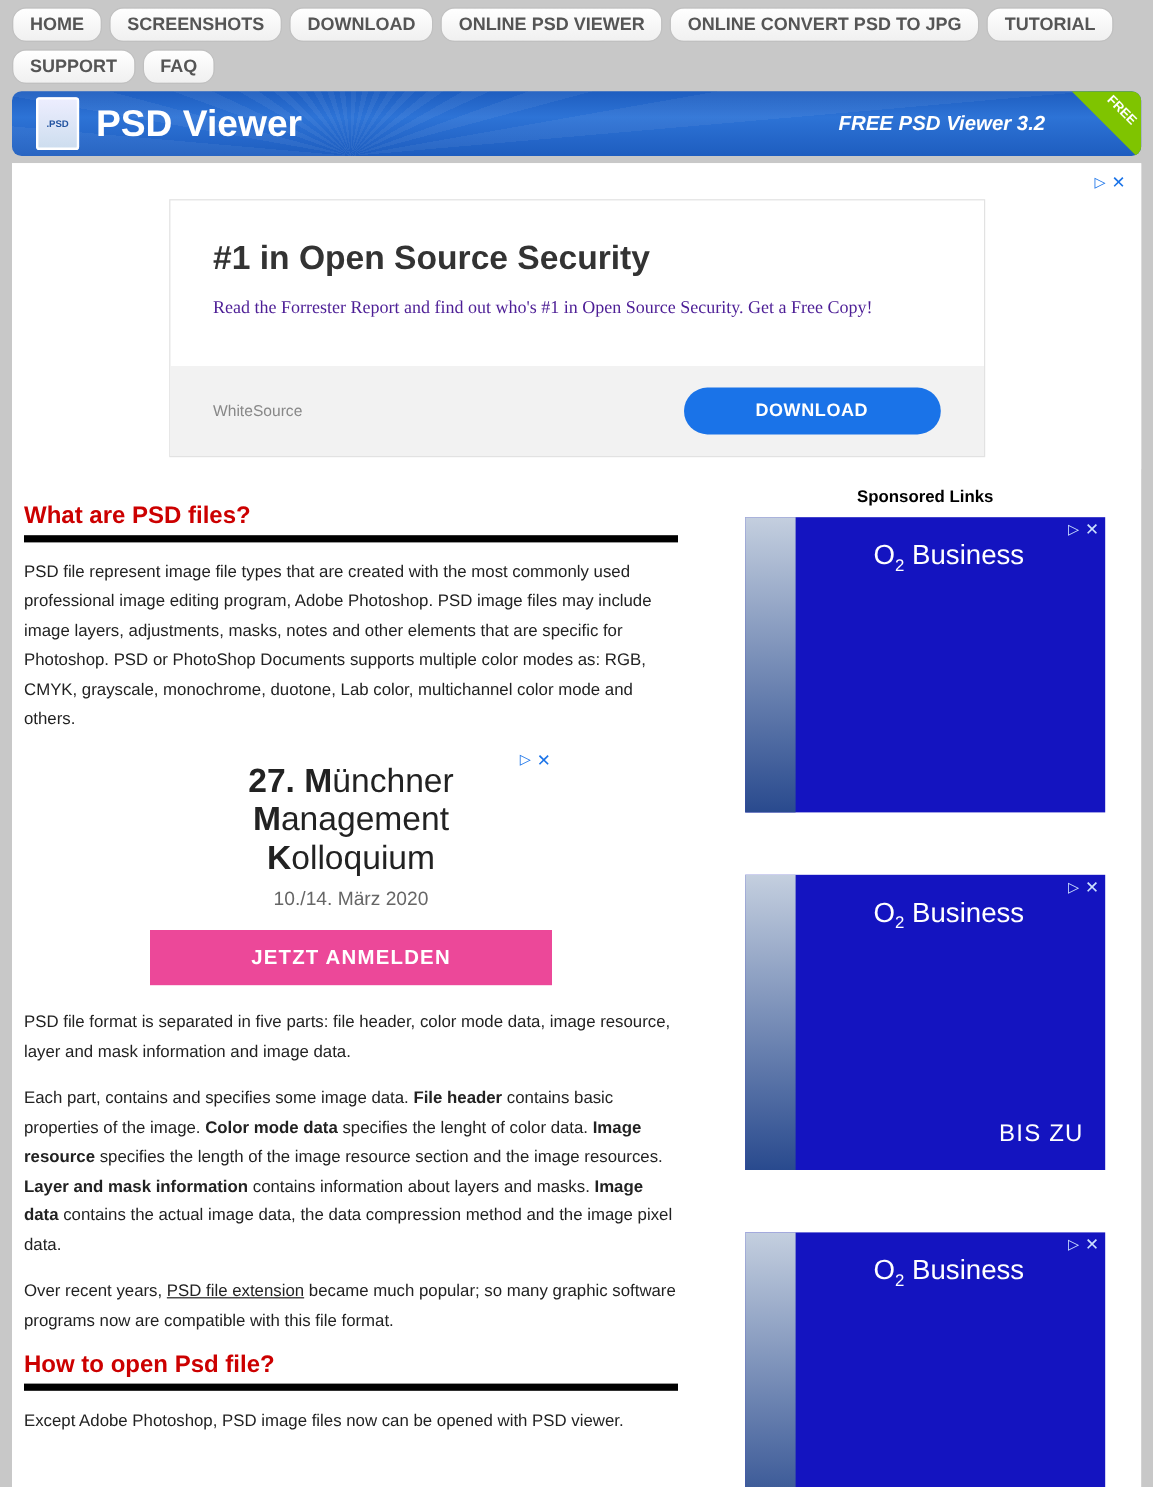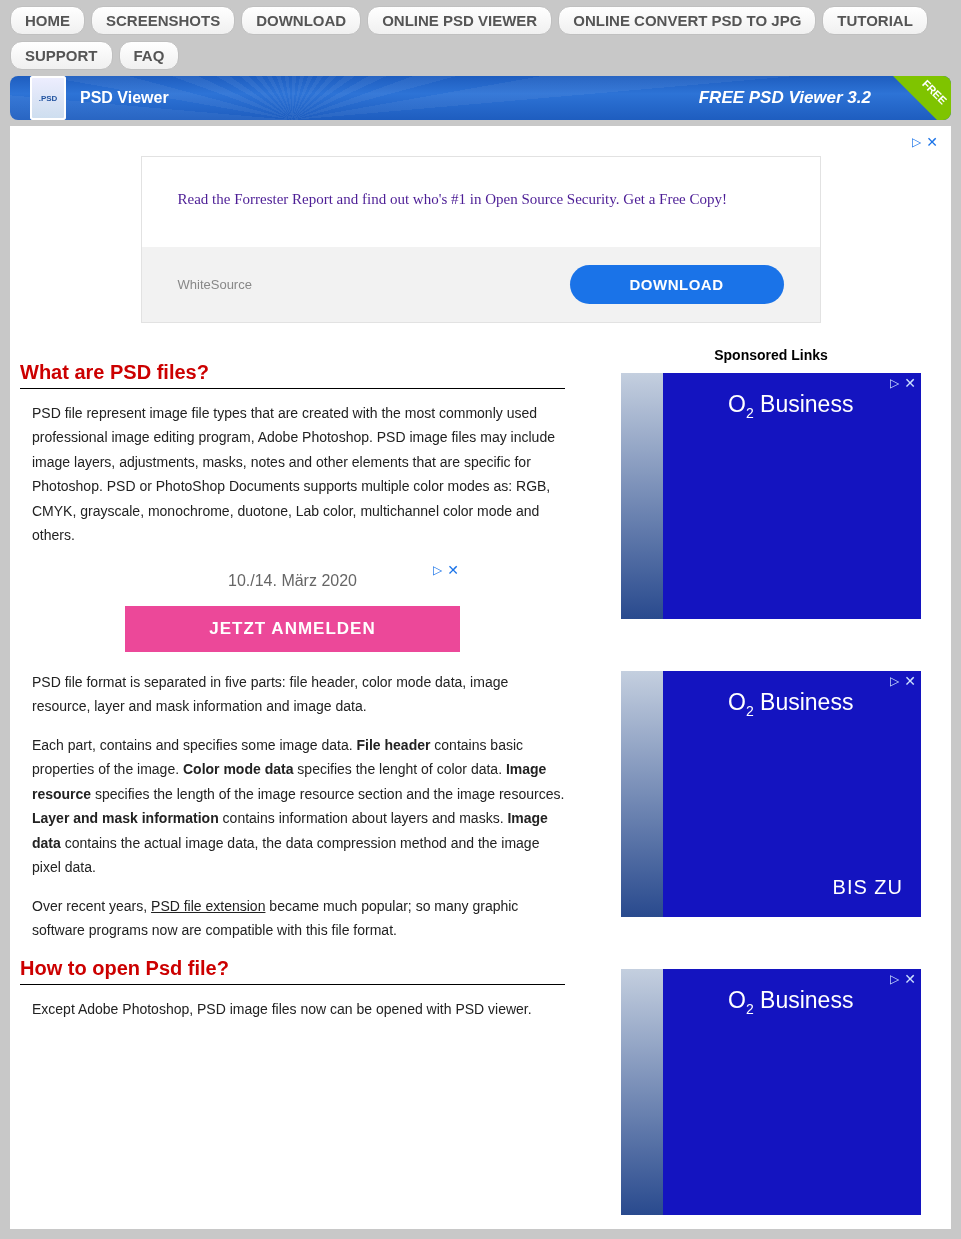--- a/index.html
+++ b/index.html
@@ -1,43 +1,43 @@
 <!DOCTYPE html>
 <html><head>
 <meta charset="utf-8">
 <style>
 * { margin: 0; padding: 0; box-sizing: border-box; }
 body { font-family: Arial, Helvetica, sans-serif; background: #c8c8c8; font-size: 14px; }
 .page { width: 961px; margin: 0 auto; background: #c8c8c8; }
 .nav { display: flex; gap: 6px; padding: 6px 10px; background: #c8c8c8; flex-wrap: wrap; }
 .nav a { background: linear-gradient(#fff,#f0f0f0); border: 1px solid #c0c0c0; border-radius: 12px; padding: 5px 14px; font-size: 15px; font-weight: bold; color: #555; text-decoration: none; }
-.banner { position: relative; margin: 0 10px 6px; height: 44px; background: linear-gradient(#1e5dbf,#2d73d6 40%,#1e5dbf); border-radius: 8px; display: flex; align-items: center; padding: 0 20px; justify-content: space-between; overflow: hidden; }
+.banner { position: relative; margin: 0 10px 6px; height: 54px; background: linear-gradient(#1e5dbf,#2d73d6 40%,#1e5dbf); border-radius: 8px; display: flex; align-items: center; padding: 0 20px; justify-content: space-between; overflow: hidden; }
 .banner::before { content:""; position:absolute; inset:0; background: repeating-conic-gradient(from 180deg at 30% 100%, rgba(255,255,255,0.05) 0 5deg, transparent 5deg 10deg); }
 .logo-box { display:flex; align-items:center; gap:14px; position:relative; z-index:2; }
 .logo-box .icon { width:36px; height:44px; background:linear-gradient(#eef,#cde); border-radius:3px; box-shadow:0 0 0 2px #fff inset; display:flex; align-items:center; justify-content:center; font-size:8px; font-weight:bold; color:#2354a0; }
-.logo-box h1 { color:#fff; font-size:16px; font-weight:bold; }
+.logo-box h1 { color:#fff; font-size:31px; font-weight:bold; }
 .banner .tag { color:#fff; font-style:italic; font-weight:bold; font-size:17px; position:relative; z-index:2; padding-right:60px; }
 .corner { position:absolute; top:0; right:0; width:0; height:0; border-top:58px solid #7fc400; border-left:58px solid transparent; z-index:1; }
 .corner-text { position:absolute; top:10px; right:2px; transform:rotate(45deg); color:#fff; font-weight:bold; font-size:11px; z-index:3; }
 .content { margin: 0 10px; background:#fff; padding: 0; }
 .top-ad { background:#fff; padding:10px; position:relative; }
 .ad-icon { position:absolute; top:8px; right:12px; color:#1a73e8; font-size:12px; letter-spacing:1px; display:flex; align-items:center; gap:4px; }
 .ad-icon .x { color:#1a73e8; font-size:14px; }
 .ad-card { width: 680px; margin: 20px auto 0; border:1px solid #e2e2e2; background:#fff; }
 .ad-card-top { padding: 32px 36px 36px; }
 .ad-card h2 { font-size:28px; color:#333; margin-bottom:16px; font-weight:bold; }
 .ad-card p { color:#4c1d95; font-size:15px; line-height:1.45;font-family:Liberation Serif, serif; }
 .ad-card-bottom { background:#f2f2f2; padding:18px 36px; display:flex; align-items:center; justify-content:space-between; }
 .ad-card-bottom span { color:#888; font-size:13px; }
 .dl-btn { background:#1a73e8; color:#fff; border:none; border-radius:22px; padding:11px 60px; font-weight:bold; font-size:15px; letter-spacing:0.5px; cursor:pointer; }
 .cols { display:flex; gap:56px; padding: 14px 10px; }
 .main { flex:1; max-width:545px; }
 .side { width:300px; }
-.main h2 { color:#c00; font-size:20px; font-weight:bold; padding-bottom:4px; border-bottom:1px solid #000000; margin: 14px 0 12px; }
-.main p { color:#222; font-size:14px; line-height:1.75; margin-bottom:14px;margin-left:12px; }
+.main h2 { color:#c00; font-size:20px; font-weight:bold; padding-bottom:4px; border-bottom:6px solid #000000; margin: 14px 0 12px; }
+.main p { color:#222; font-size:14px; line-height:1.75; margin-bottom:14px; }
 .main p .u { text-decoration:underline; }
 .inline-ad { width:335px; margin: 0 auto 18px; position:relative; }
 .inline-ad .ad-icon { top:0; right:0; }
 .mmk { text-align:center; padding-top:10px; }
 .mmk h3 { font-size:28px; font-weight:400; color:#222; line-height:1.15; margin-bottom:10px; }
 .mmk h3 .n { font-weight:bold; }
 .mmk .date { color:#666; font-size:16px; margin-bottom:16px; }
 .orange-btn { display:block; background:#ec4899; color:#fff; font-weight:bold; font-size:17px; letter-spacing:1px; padding:13px 0; margin-bottom:10px; text-align:center; }
 .side h3 { text-align:center; font-size:14px; font-weight:bold; margin-bottom:10px; }
 .side-ad { width:300px; height:246px; background:#1414c0; position:relative; margin-bottom:52px; display:flex; color:#fff; }
@@ -77,40 +77,47 @@
 
   <div class="content">
 
     <div class="top-ad">
       <div class="ad-icon">
         <span>▷</span>
         <span class="x">✕</span>
       </div>
       <div class="ad-card">
         <div class="ad-card-top">
+          <h2>#1 in Open Source Security</h2>
           <p>Read the Forrester Report and find out who's #1 in Open Source Security. Get a Free Copy!</p>
         </div>
         <div class="ad-card-bottom">
           <span>WhiteSource</span>
           <button class="dl-btn">DOWNLOAD</button>
         </div>
       </div>
     </div>
 
     <div class="cols">
       <div class="main">
         <h2>What are PSD files?</h2>
         <p>PSD file represent image file types that are created with the most commonly used professional image editing program, Adobe Photoshop. PSD image files may include image layers, adjustments, masks, notes and other elements that are specific for Photoshop. PSD or PhotoShop Documents supports multiple color modes as: RGB, CMYK, grayscale, monochrome, duotone, Lab color, multichannel color mode and others.</p>
 
         <div class="inline-ad">
           <div class="ad-icon">
             <span>▷</span>
             <span class="x">✕</span>
           </div>
           <div class="mmk">
+            <h3>
+              <span class="n">27.</span>
+              <span><b>M</b>ünchner</span><br>
+              <span><b>M</b>anagement</span><br>
+              <span><b>K</b>olloquium</span>
+            </h3>
             <div class="date">10./14. März 2020</div>
             <a class="orange-btn">JETZT ANMELDEN</a>
           </div>
         </div>
 
         <p>PSD file format is separated in five parts: file header, color mode data, image resource, layer and mask information and image data.</p>
         <p>
           <span>Each part, contains and specifies some image data. </span><b>File header</b><span> contains basic properties of the image. </span><b>Color mode data</b><span> specifies the lenght of color data. </span><b>Image resource</b><span> specifies the length of the image resource section and the image resources. </span><b>Layer and mask information</b><span> contains information about layers and masks. </span><b>Image data</b><span> contains the actual image data, the data compression method and the image pixel data.</span>
         </p>
         <p>

